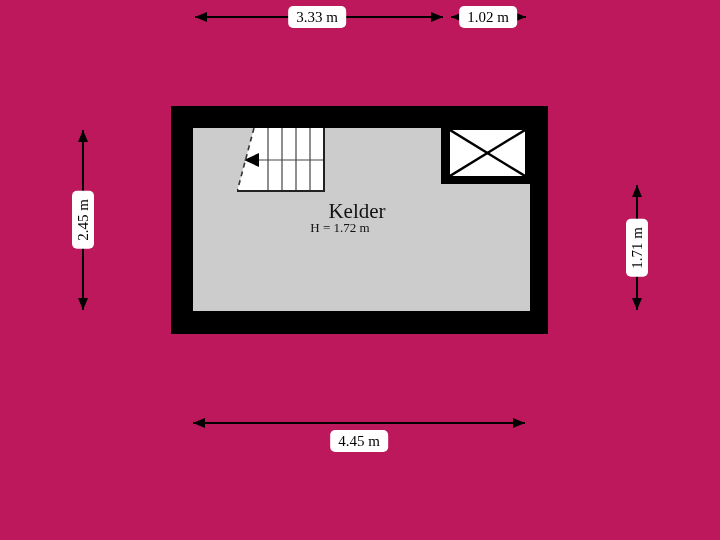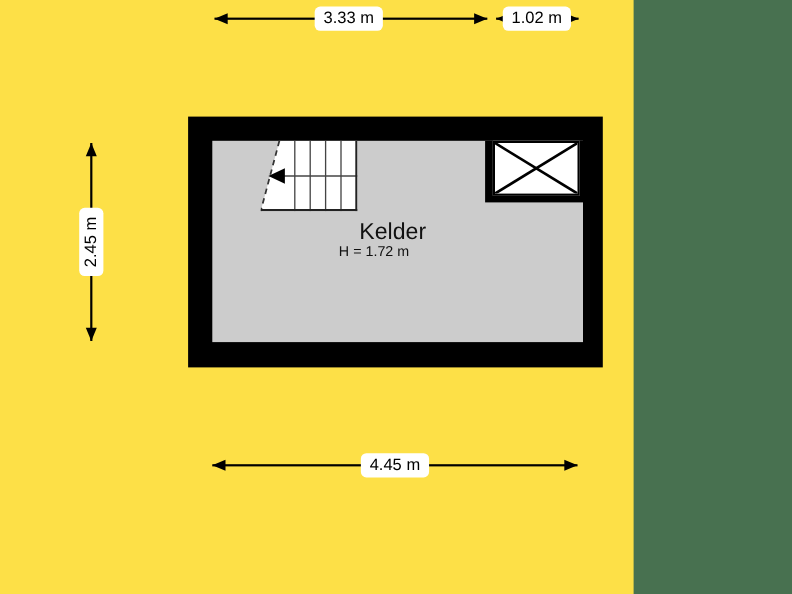--- a/index.html
+++ b/index.html
@@ -1,19 +1,19 @@
 <!DOCTYPE html>
 <html><head>
 <meta charset="utf-8">
 <style>
   html,body { margin:0; padding:0; }
   body { background:#487150; font-family:"Liberation Sans", sans-serif; }
   .canvas {
-    position:relative; width:576px; height:540px;
-    background:#fde047; overflow:hidden;
+    position:relative; width:720px; height:540px;
+    background:#be185d; overflow:hidden;font-family:Liberation Serif, serif;
   }
   
   .outer-wall { position:absolute; left:171px; top:106px; width:377px; height:228px; background:#000; }
   .floor      { position:absolute; left:193px; top:128px; width:337px; height:183px; background:#cccccc; }
   .shaft-enclosure { position:absolute; left:441px; top:128px; width:89px; height:56px; background:#000; }
   .shaft-box  { position:absolute; left:7px; top:0px; width:79px; height:50px; background:#fff; box-sizing:border-box; border:2px solid #000; }
   .shaft-box svg { display:block; width:100%; height:100%; }
   .stairs     { position:absolute; left:237px; top:128px; width:88px; height:64px; }
   .room-label { position:absolute; left:357px; top:211px; transform:translate(-50%,-50%);
                 font-size:21px; color:#111; white-space:nowrap; }
@@ -70,21 +70,21 @@
     <div class="dim-line-v" style="left:636px; top:185px; height:125px;"></div>
     <div class="ah ah-up" style="left:632px; top:185px;"></div>
     <div class="ah ah-down" style="left:632px; top:298px;"></div>
     <div class="dim-label rot" style="left:637px; top:248px;">1.71 m</div>
   </div>
 
   <div>
     <div class="dim-line-h" style="left:193px; top:422px; width:332px;"></div>
     <div class="ah ah-left" style="left:193px; top:418px;"></div>
     <div class="ah ah-right" style="left:513px; top:418px;"></div>
-    <div class="dim-label" style="left:359px; top:423px;">4.45 m</div>
+    <div class="dim-label" style="left:359px; top:441px;">4.45 m</div>
   </div>
 
   <div class="outer-wall">
     <div class="floor" style="left:22px; top:22px;"></div>
 
     <div class="shaft-enclosure" style="left:270px; top:22px;">
       <div class="shaft-box">
         <svg viewBox="0 0 75 46" preserveAspectRatio="none">
           <line x1="0" y1="0" x2="75" y2="46" stroke="#000" stroke-width="2.4"></line>
           <line x1="75" y1="0" x2="0" y2="46" stroke="#000" stroke-width="2.4"></line>

